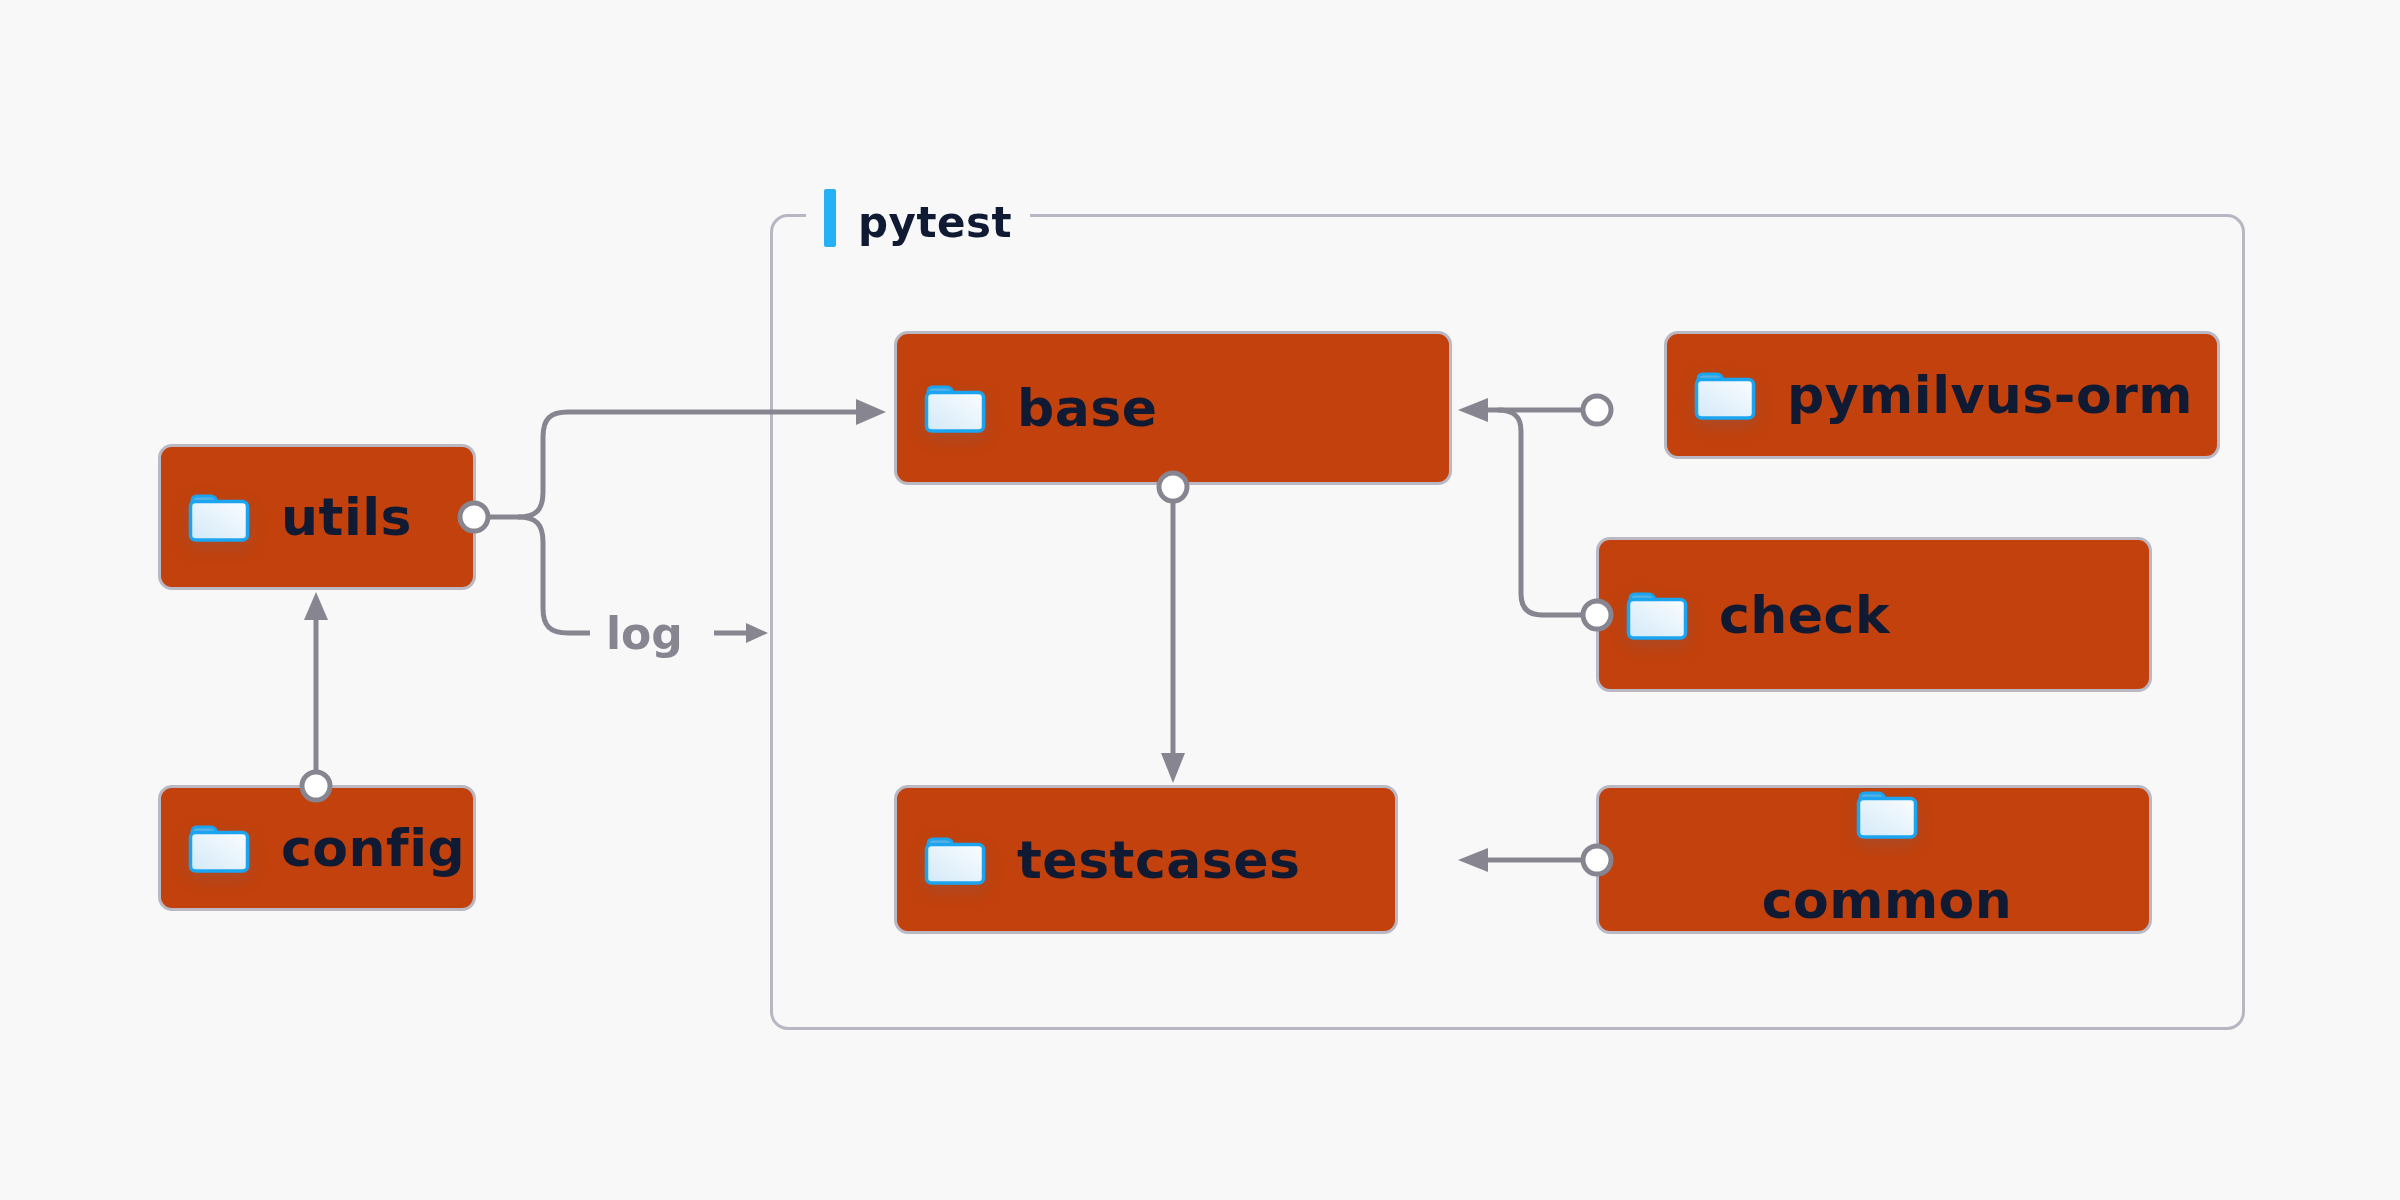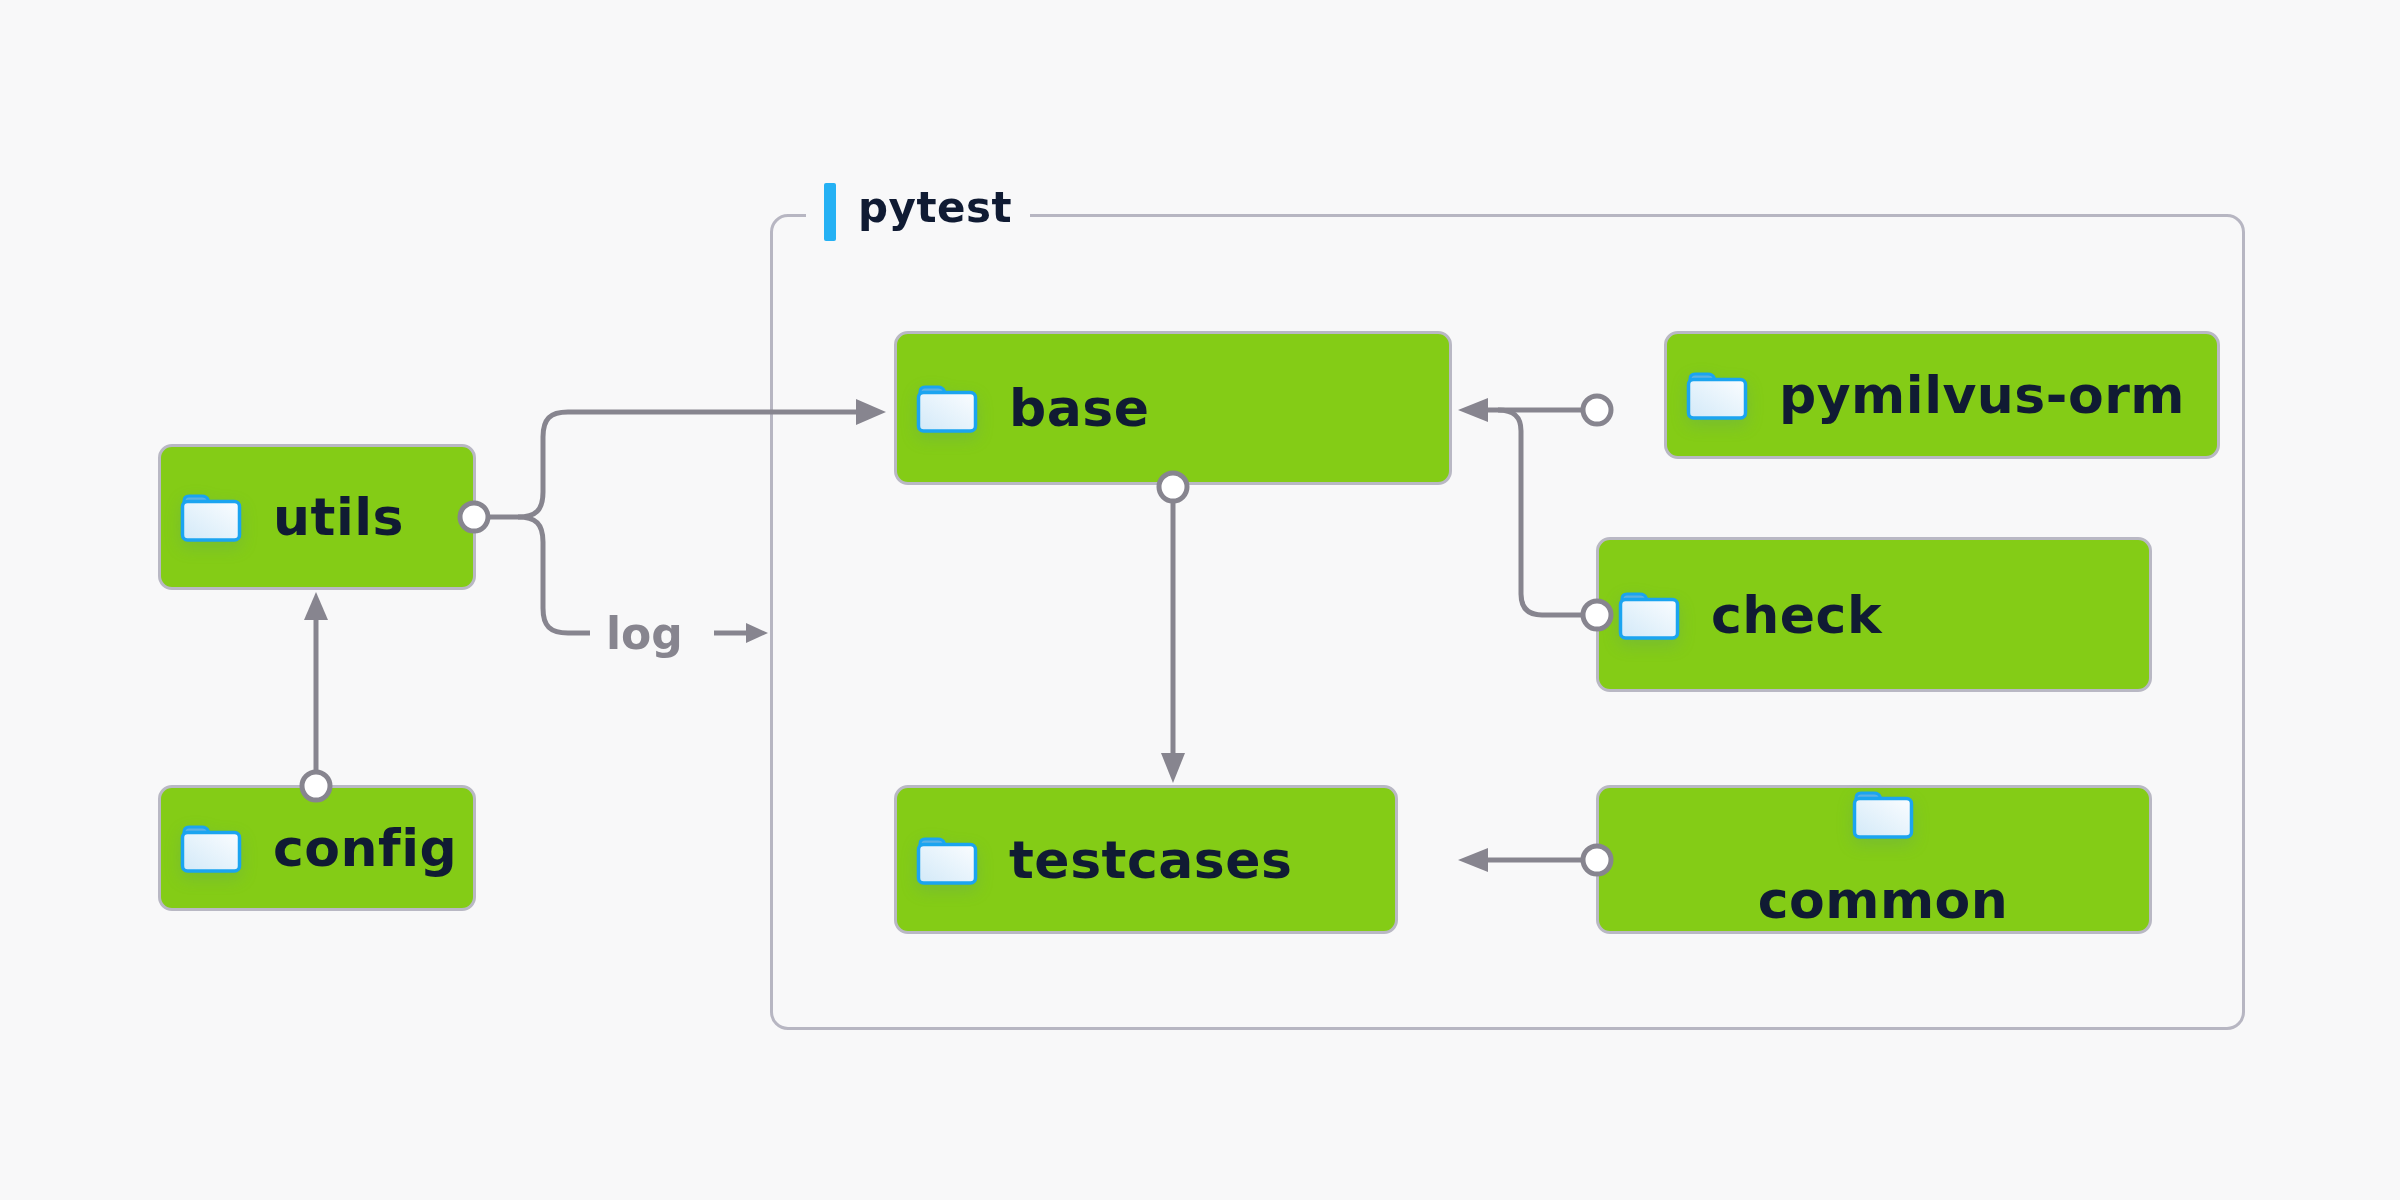--- a/index.html
+++ b/index.html
@@ -20,21 +20,21 @@
     border: 3px solid #b7b6c2;
     border-radius: 18px;
     box-sizing: border-box;
     background: transparent;
   }
   .group-label {
     position: absolute;
     left: 806px; top: 183px;
     height: 64px;
     display: flex;
-    align-items: flex-start;
+    align-items: flex-end;
     gap: 22px;
     padding: 0 18px;
     background: #f8f8f9;
     z-index: 3;
   }
   .accent-bar {
     width: 12px; height: 58px;
     background: #25b1f4;
     border-radius: 2px;
     flex: 0 0 auto;
@@ -44,26 +44,26 @@
     font-weight: bold;
     color: #101b33;
     letter-spacing: 0.5px;
     white-space: nowrap;
   }
 
   
   .node {
     position: absolute;
     box-sizing: border-box;
-    background: #84cc16;
+    background: #c2410c;
     border: 3px solid #b9b8c4;
     border-radius: 14px;
     display: flex;
     align-items: center;
-    padding-left: 18px;
+    padding-left: 26px;
     gap: 30px;
     z-index: 2;
   }
   .node-label {
     font-size: 52px;
     font-weight: bold;
     color: #101b33;
     letter-spacing: 0.5px;
     white-space: nowrap;
   }

